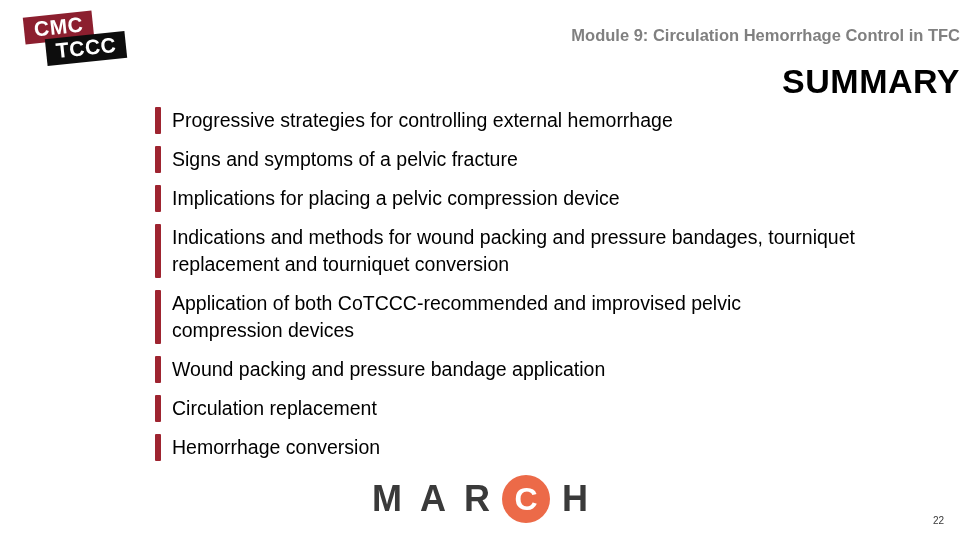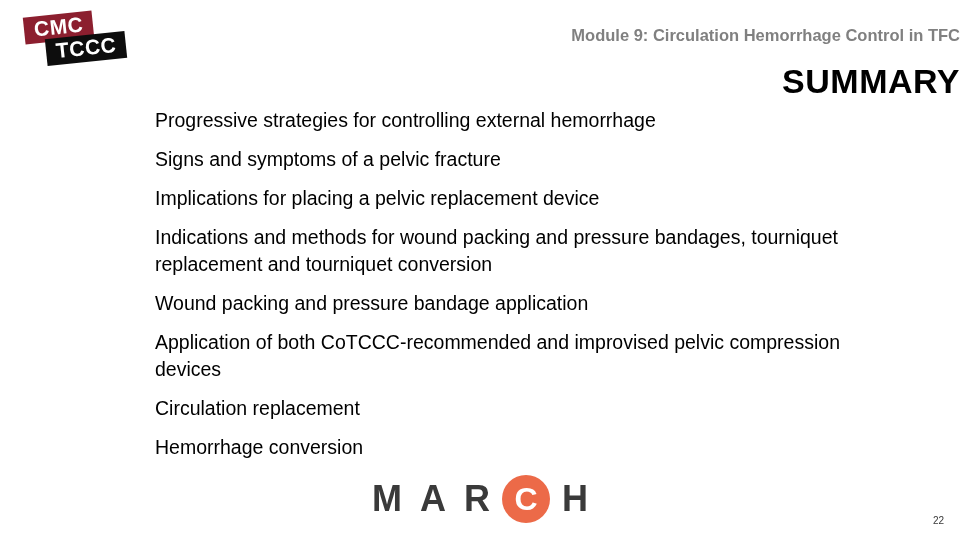--- a/index.html
+++ b/index.html
@@ -141,21 +141,20 @@
   .bullet-list {
     position: absolute;
     left: 155px;
     top: 107px;
     width: 700px;
   }
   .bullet-item {
     display: flex;
     align-items: stretch;
     margin-bottom: 12px;
-    flex-direction: column;
   }
   .bullet-marker {
     flex: 0 0 auto;
     width: 6px;
     background: #9E2430;
     margin-right: 11px;
     border-radius: 1px;
   }
   .bullet-text {
     flex: 1 1 auto;
@@ -228,36 +227,36 @@
       <div class="bullet-text">Progressive strategies for controlling external hemorrhage</div>
     </div>
 
     <div class="bullet-item">
       <div class="bullet-marker"></div>
       <div class="bullet-text">Signs and symptoms of a pelvic fracture</div>
     </div>
 
     <div class="bullet-item">
       <div class="bullet-marker"></div>
-      <div class="bullet-text">Implications for placing a pelvic replacement device</div>
+      <div class="bullet-text">Implications for placing a pelvic compression device</div>
     </div>
 
     <div class="bullet-item">
       <div class="bullet-marker"></div>
       <div class="bullet-text">Indications and methods for wound packing and pressure bandages, tourniquet replacement and tourniquet conversion</div>
     </div>
 
     <div class="bullet-item">
       <div class="bullet-marker"></div>
+      <div class="bullet-text">Application of both CoTCCC-recommended and improvised pelvic compression devices</div>
+    </div>
+
+    <div class="bullet-item">
+      <div class="bullet-marker"></div>
       <div class="bullet-text">Wound packing and pressure bandage application</div>
-    </div>
-
-    <div class="bullet-item">
-      <div class="bullet-marker"></div>
-      <div class="bullet-text">Application of both CoTCCC-recommended and improvised pelvic compression devices</div>
     </div>
 
     <div class="bullet-item">
       <div class="bullet-marker"></div>
       <div class="bullet-text">Circulation replacement</div>
     </div>
 
     <div class="bullet-item">
       <div class="bullet-marker"></div>
       <div class="bullet-text">Hemorrhage conversion</div>

